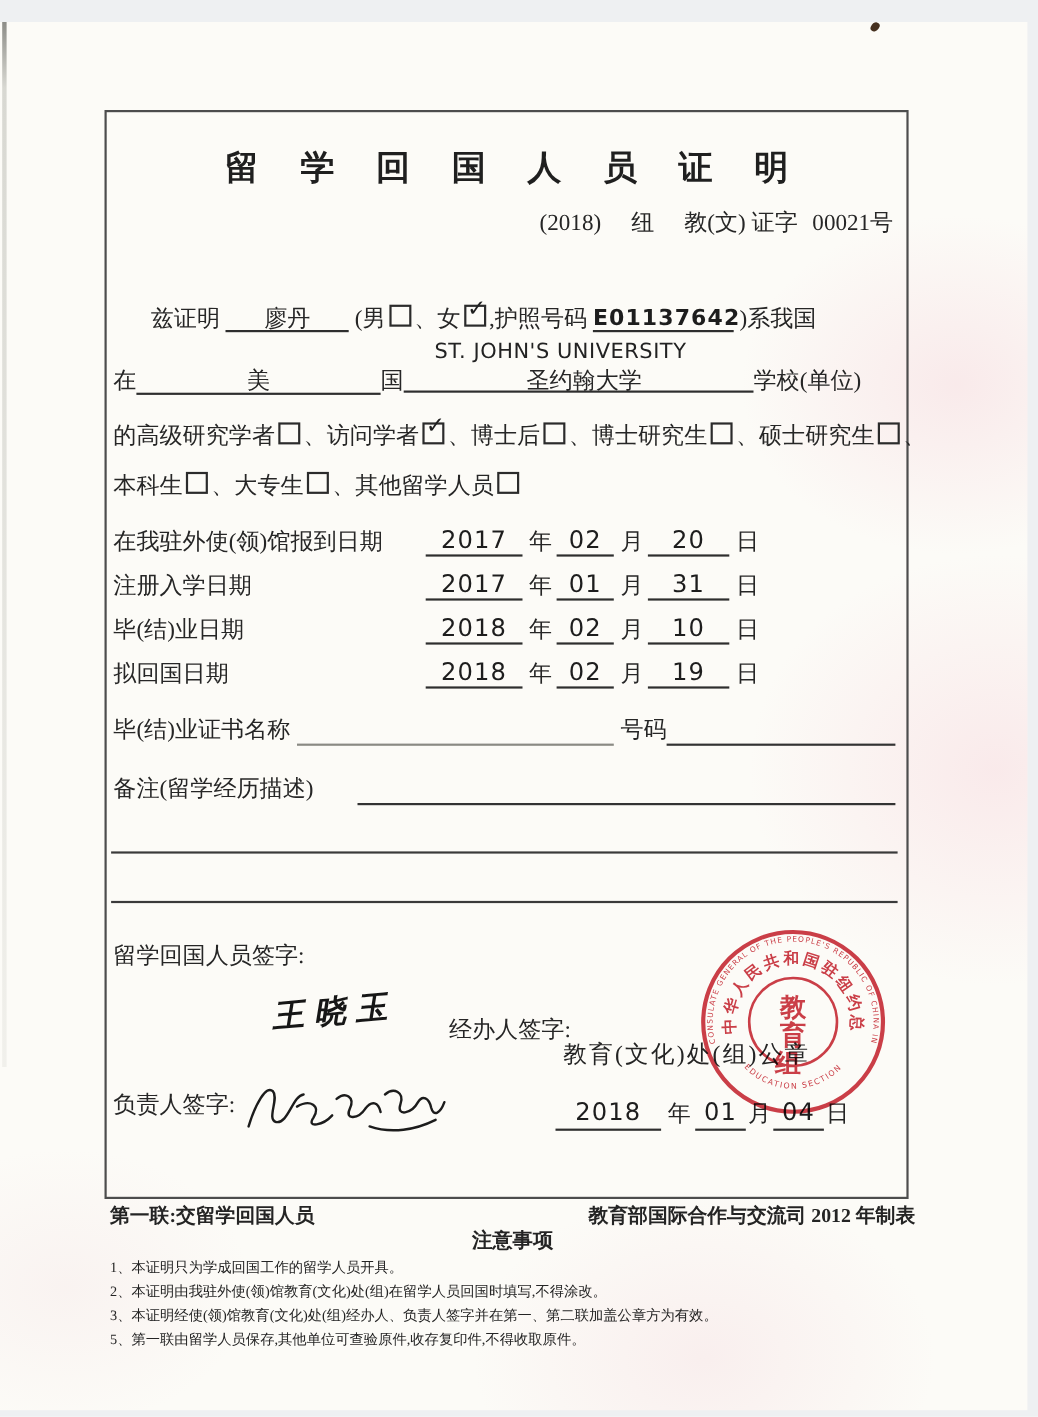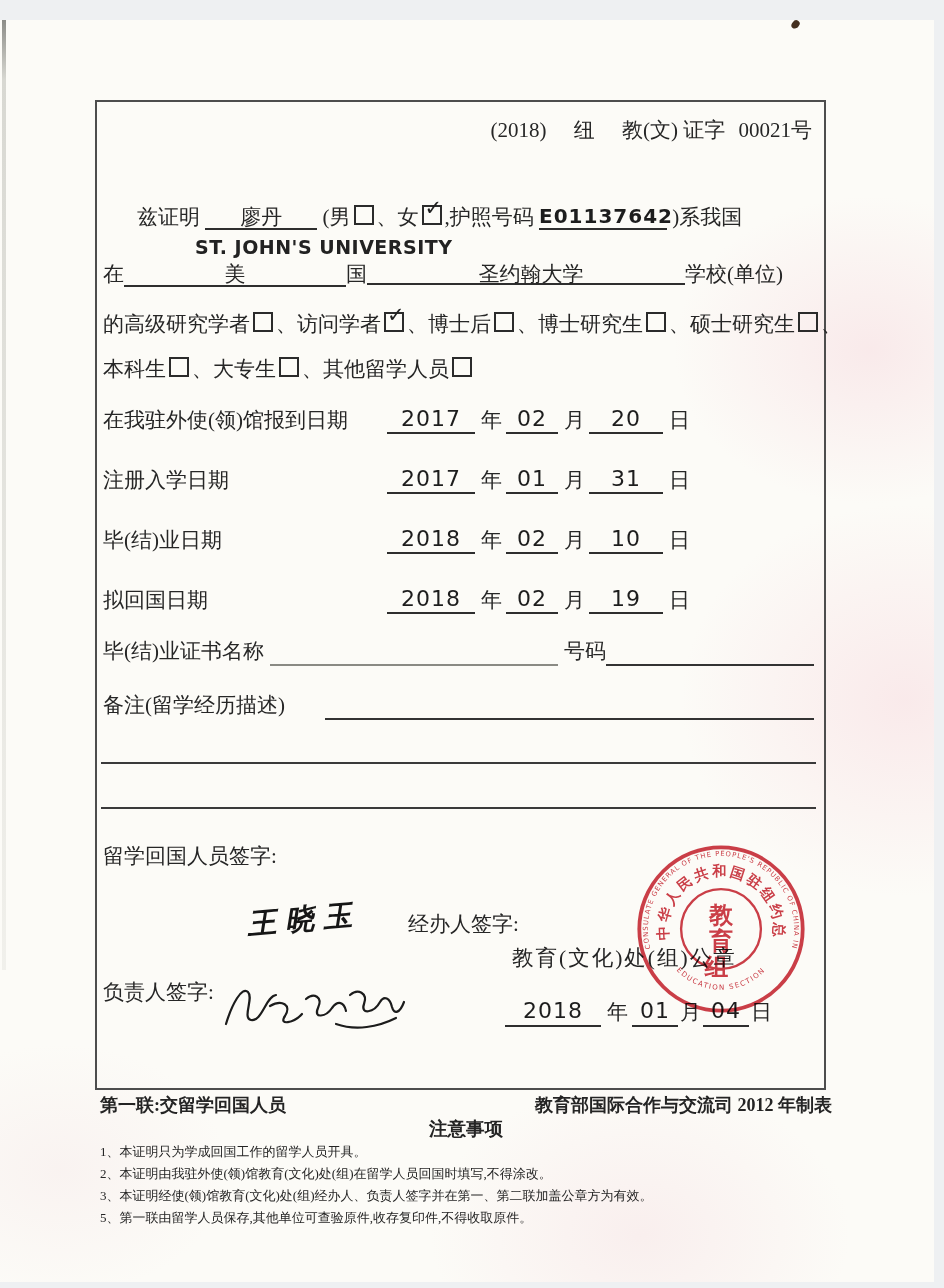--- a/index.html
+++ b/index.html
@@ -27,25 +27,25 @@
     position:absolute; left:95px; top:80px; width:731px; height:990px;
     border:2px solid #4d4d4d; box-sizing:border-box;
   }
   .row { position:relative; padding-left:6px; font-size:21px; line-height:30px; white-space:nowrap; }
   .title { margin-top:30px; text-align:center; font-size:31px; line-height:42px; font-weight:600;
     letter-spacing:15px; padding-left:15px; color:#1f1f1f; }
   .docline { margin-top:14px; text-align:right; padding-right:12px; font-size:21px; line-height:28px; }
   .docline .seg { margin-left:22px; }
   .certify { margin-top:58px; padding-left:40px; }
   .stjohns { margin-top:4px; padding-left:98px; font-family:"DejaVu Sans","Liberation Sans",sans-serif;
-    font-size:19px; line-height:22px; font-weight:700; letter-spacing:.5px; color:#222; }
+    font-size:19px; line-height:22px; font-weight:400; letter-spacing:.5px; color:#222;text-align:center; }
   .schoolline { margin-top:1px; }
   .cats1 { margin-top:20px; }
   .cats2 { margin-top:15px; }
-  .daterow { margin-top:32px; line-height:28px; }
+  .daterow { margin-top:12px; line-height:28px; }
   .daterow.first { margin-top:22px; }
   .date-lbl { display:inline-block; width:284px; }
   .fill { display:inline-block; border-bottom:2px solid #2e2e2e; text-align:center; height:26px; vertical-align:baseline; }
   .val { font-family:"DejaVu Sans","Liberation Sans",sans-serif; font-size:22px; font-weight:500;
     letter-spacing:1px; color:#1d1d1d; position:relative; top:-1px; }
   .unit { margin:0 4px 0 6px; }
   .unit.tight { margin:0 2px 0 2px; }
   .cb { display:inline-block; width:16px; height:16px; border:2px solid #2b2b2b; margin:0 3px;
     vertical-align:-1px; position:relative; background:transparent; }
   .cb .ck { position:absolute; left:1px; top:-11px; font:700 21px "DejaVu Sans",sans-serif; color:#1f1f1f; }
@@ -77,20 +77,21 @@
 </head>
 <body>
 
 <div class="page">
 
   <div class="left-artifact"></div>
   <div class="speck"></div>
 
   <div class="form-box">
 
+    <div class="title">留 学 回 国 人 员 证 明</div>
 
     <div class="docline">
       <span>(2018)</span>
       <span class="seg">纽</span>
       <span class="seg">教(文) 证字</span>
       <span style="margin-left:8px">00021号</span>
     </div>
 
     <div class="row certify">
       <span>兹证明</span>

